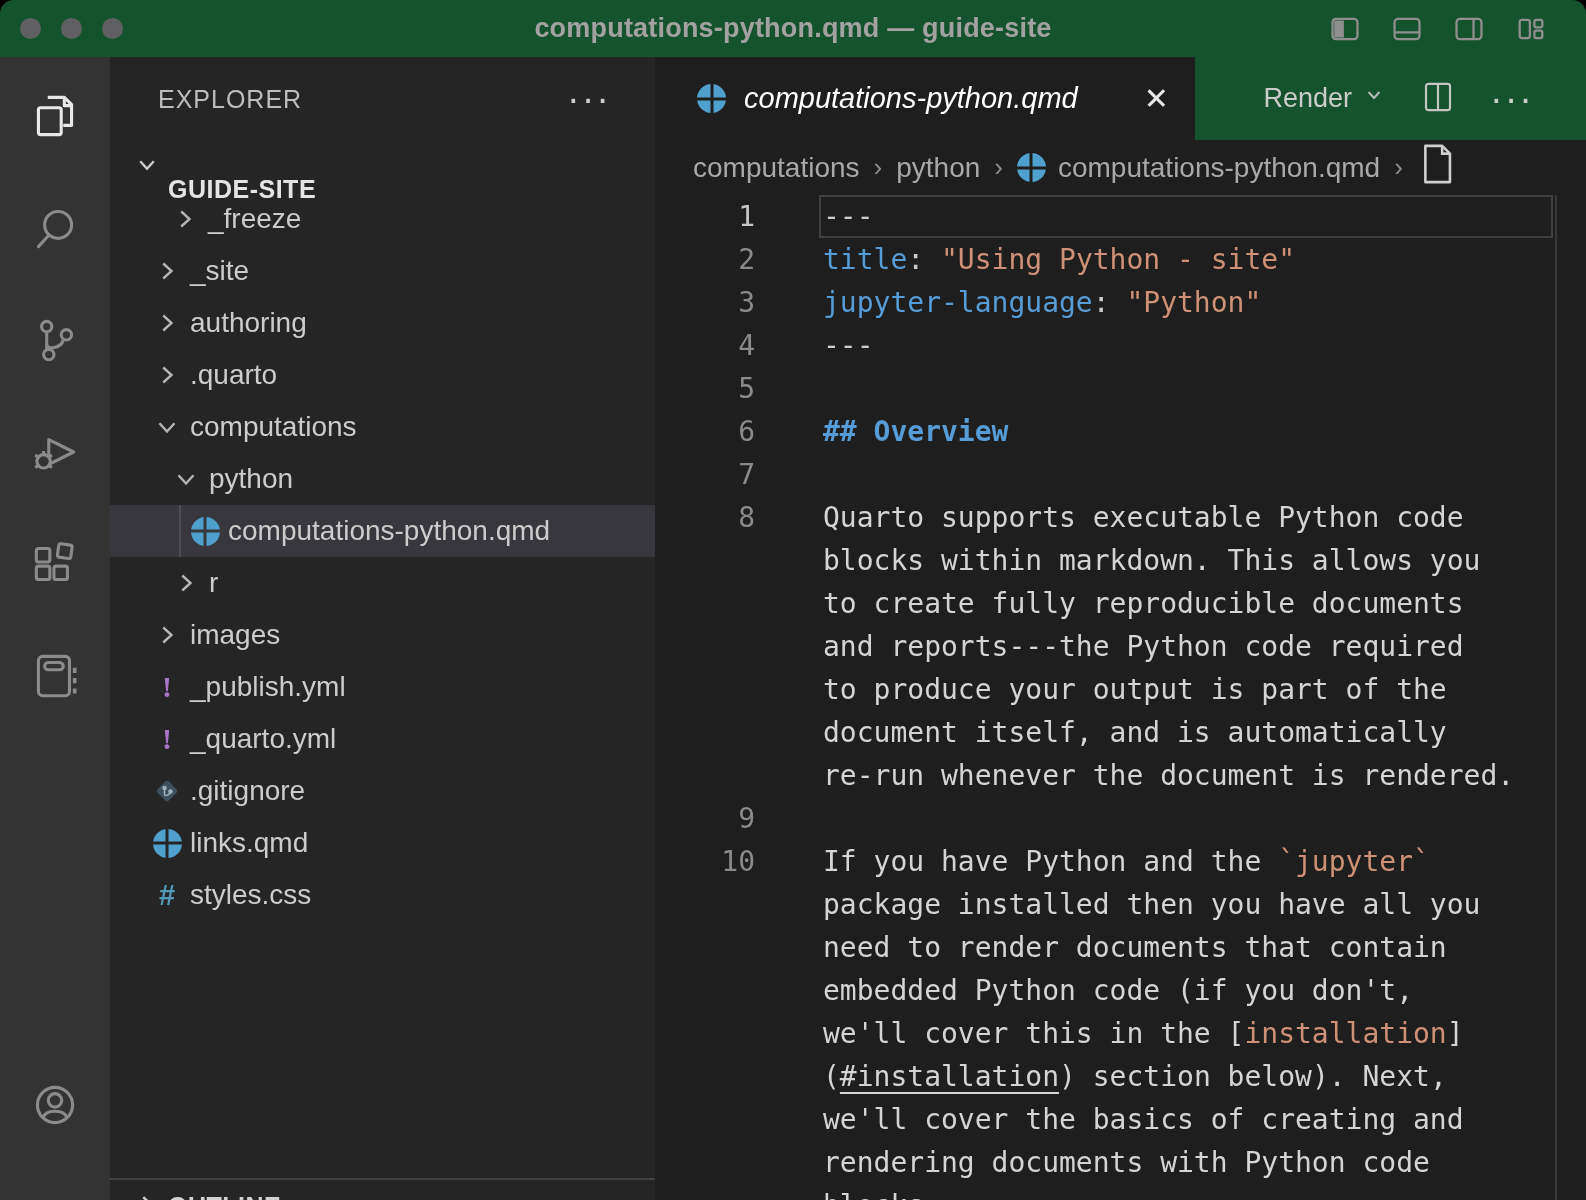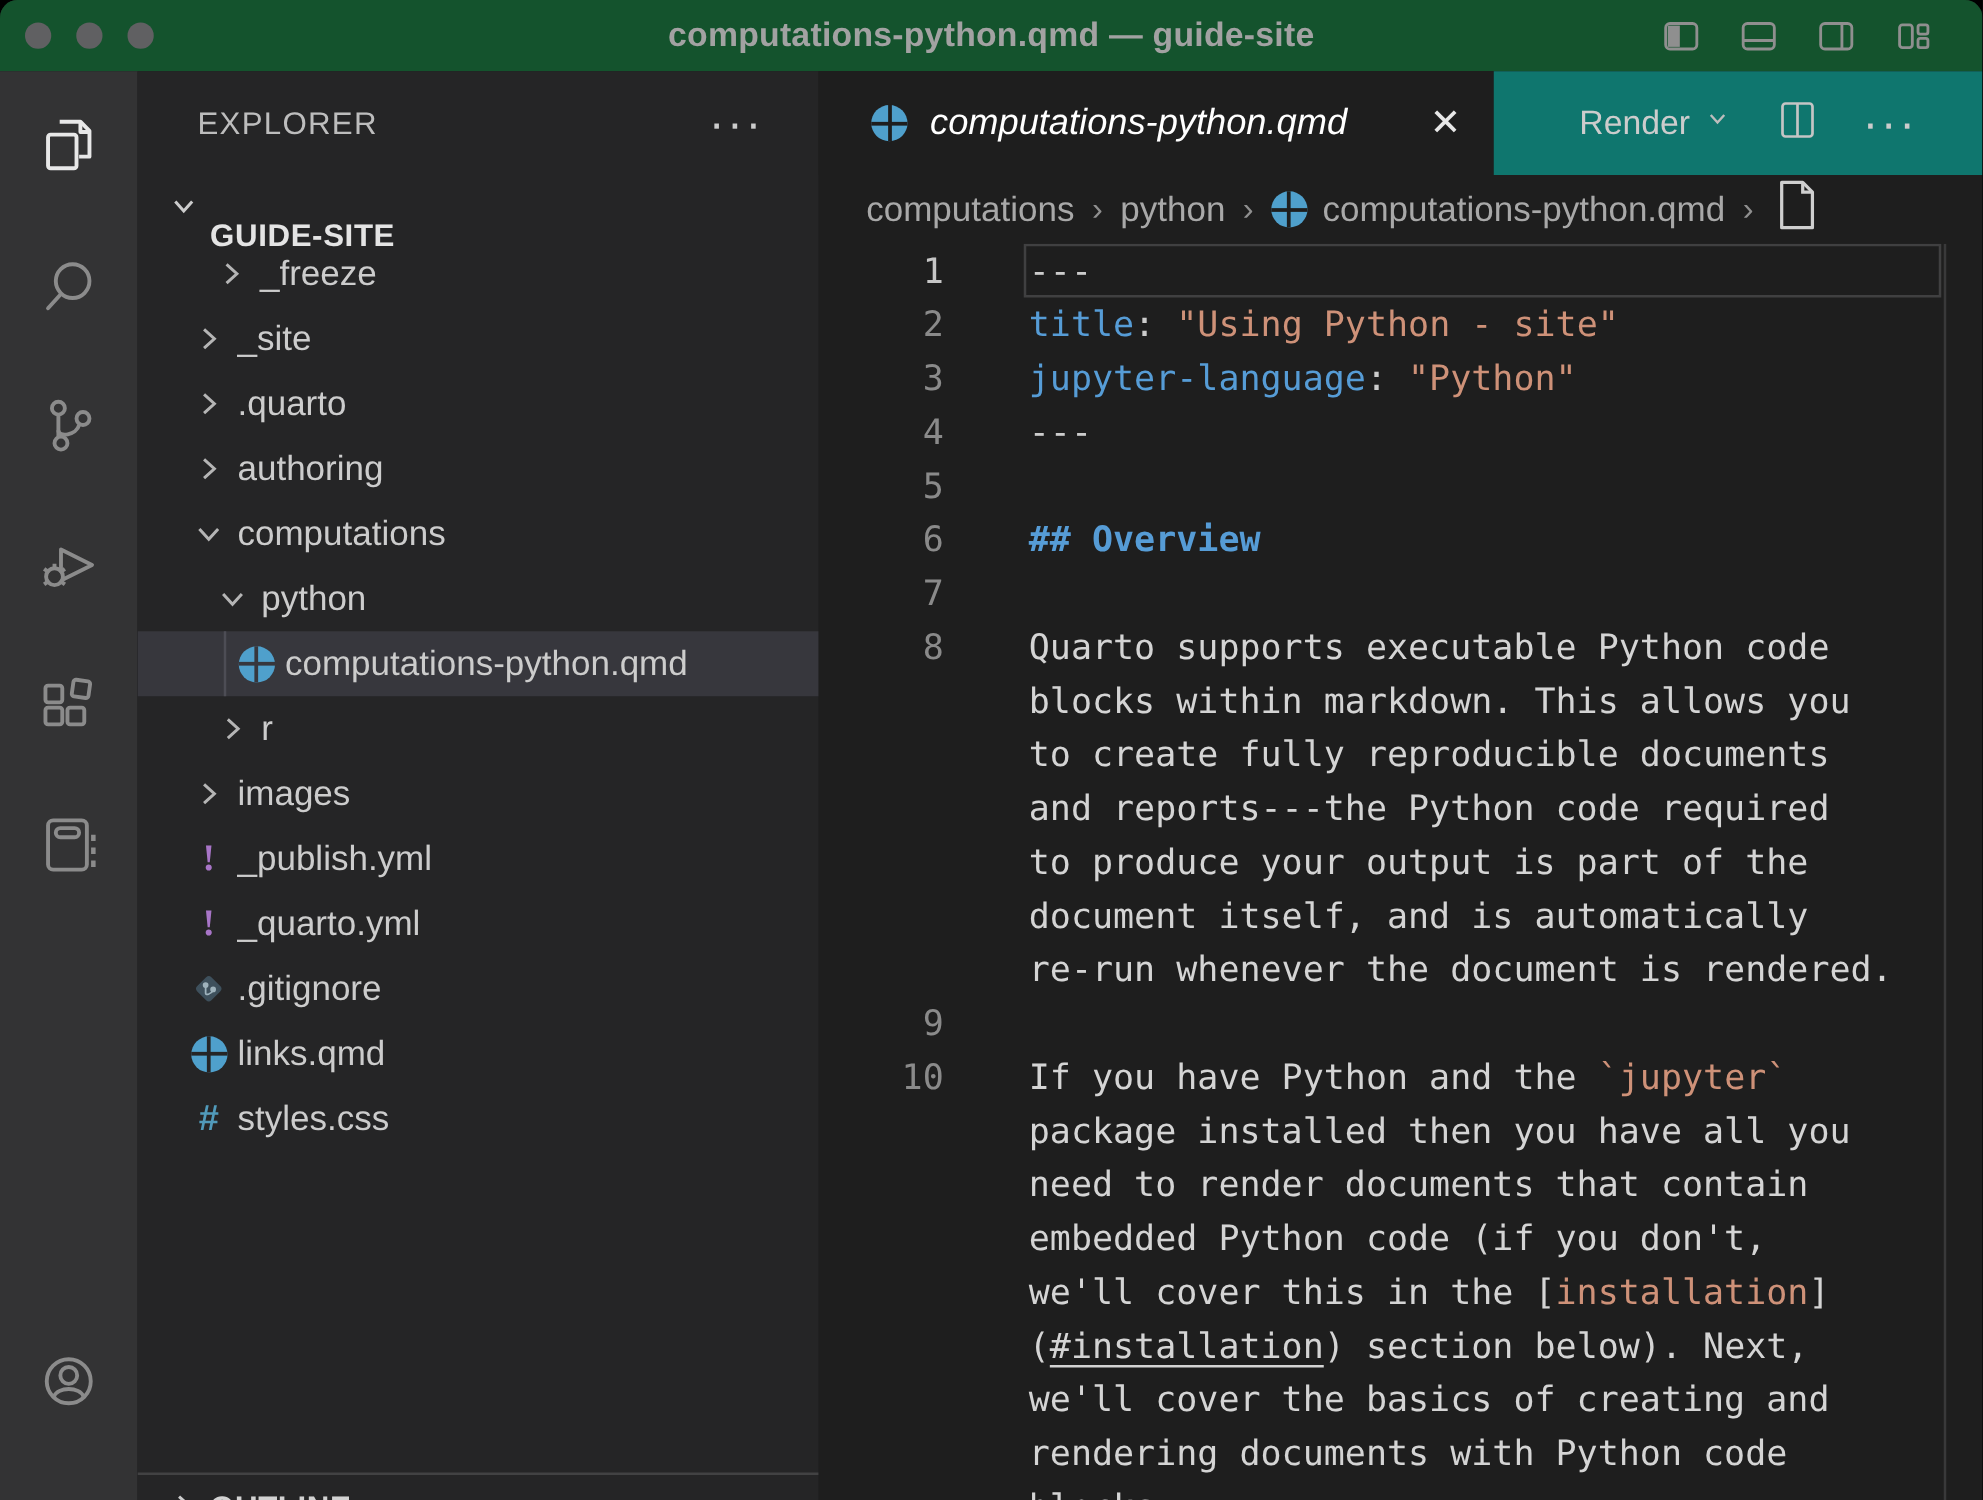--- a/index.html
+++ b/index.html
@@ -43,21 +43,21 @@
   .indent-guide{position:absolute;left:69px;top:0;bottom:0;width:2px;background:#4d4d55;}
   .outline-sec{position:absolute;left:0;right:0;bottom:0;height:22px;border-top:2px solid #424243;overflow:hidden;}
   .outline-row{display:flex;align-items:center;padding-left:22px;height:52px;color:#d2d2d2;}
   .outline-row .lbl{font-weight:bold;font-size:25px;letter-spacing:.5px;margin-left:6px;}
   
   .editor{flex:1;display:flex;flex-direction:column;position:relative;background:#1e1e1e;min-width:0;}
   .tabbar{height:83px;display:flex;flex:none;}
   .tab{width:540px;background:#1e1e1e;display:flex;align-items:center;padding:0 26px 0 42px;flex:none;}
   .tab-title{color:#ffffff;font-size:29px;font-style:italic;margin-left:18px;white-space:nowrap;}
   .tab-close{margin-left:auto;color:#e8e8e8;font-size:30px;line-height:1;}
-  .tab-rest{flex:1;background:#0f766e;display:flex;align-items:center;justify-content:flex-end;gap:34px;padding-right:52px;}
+  .tab-rest{flex:1;background:#14532d;display:flex;align-items:center;justify-content:flex-end;gap:34px;padding-right:52px;}
   .render-btn{display:flex;align-items:center;gap:10px;color:#cccccc;font-size:27px;}
   .tr-more{color:#cccccc;font-size:38px;letter-spacing:2px;line-height:10px;}
   .breadcrumbs{height:55px;display:flex;align-items:center;padding-left:38px;color:#a8a8a8;font-size:28px;flex:none;white-space:nowrap;overflow:hidden;}
   .bc-sep{margin:0 14px;color:#8f8f8f;font-size:26px;}
   .bc-item{display:flex;align-items:center;gap:12px;}
   
   .codearea{position:relative;flex:1;overflow:hidden;font-family:"DejaVu Sans Mono","Liberation Mono",monospace;font-size:28px;}
   .code-row{height:43px;line-height:43px;position:relative;white-space:pre;}
   .gutter{position:absolute;left:0;top:0;width:100px;text-align:right;color:#8a8a8a;}
   .gutter.active{color:#c6c6c6;}
@@ -197,29 +197,29 @@
               </svg>
             </span>
             <span class="lbl">_site</span>
           </div>
           <div class="tree-row" style="padding-left: 42px;">
             <span class="twisty">
               <svg width="30" height="30" viewBox="0 0 20 20" fill="none" stroke="#b5b5b5" stroke-width="1.6">
                 <path d="M7.5 5 L13 10 L7.5 15"></path>
               </svg>
             </span>
+            <span class="lbl">authoring</span>
+          </div>
+          <div class="tree-row" style="padding-left: 42px;">
+            <span class="twisty">
+              <svg width="30" height="30" viewBox="0 0 20 20" fill="none" stroke="#b5b5b5" stroke-width="1.6">
+                <path d="M7.5 5 L13 10 L7.5 15"></path>
+              </svg>
+            </span>
             <span class="lbl">.quarto</span>
-          </div>
-          <div class="tree-row" style="padding-left: 42px;">
-            <span class="twisty">
-              <svg width="30" height="30" viewBox="0 0 20 20" fill="none" stroke="#b5b5b5" stroke-width="1.6">
-                <path d="M7.5 5 L13 10 L7.5 15"></path>
-              </svg>
-            </span>
-            <span class="lbl">authoring</span>
           </div>
           <div class="tree-row" style="padding-left: 42px;">
             <span class="twisty">
               <svg width="30" height="30" viewBox="0 0 20 20" fill="none" stroke="#b5b5b5" stroke-width="1.6">
                 <path d="M5 7.5 L10 13 L15 7.5"></path>
               </svg>
             </span>
             <span class="lbl">computations</span>
           </div>
           <div class="tree-row" style="padding-left: 61px;">

